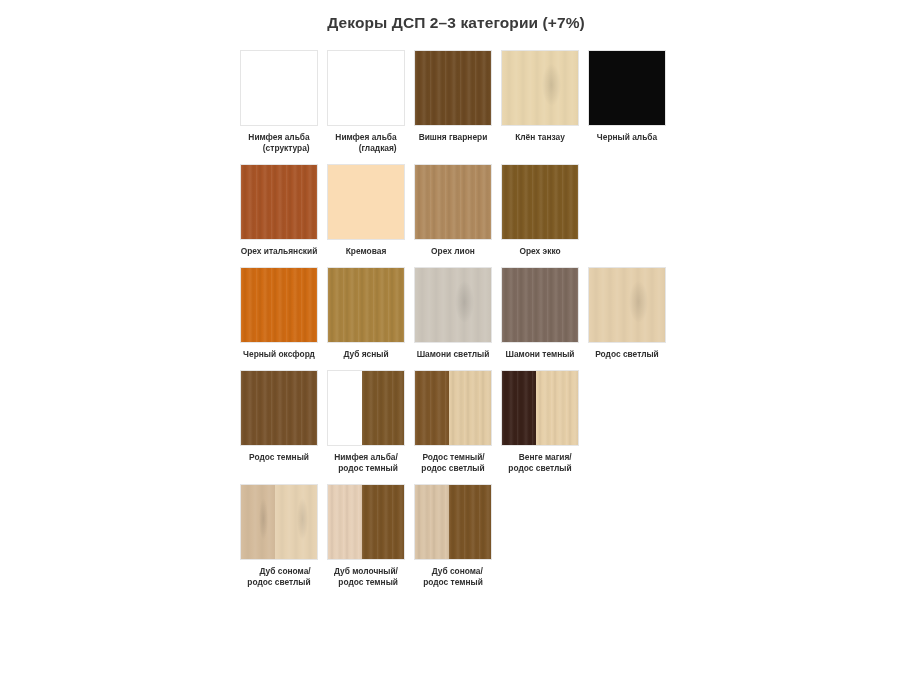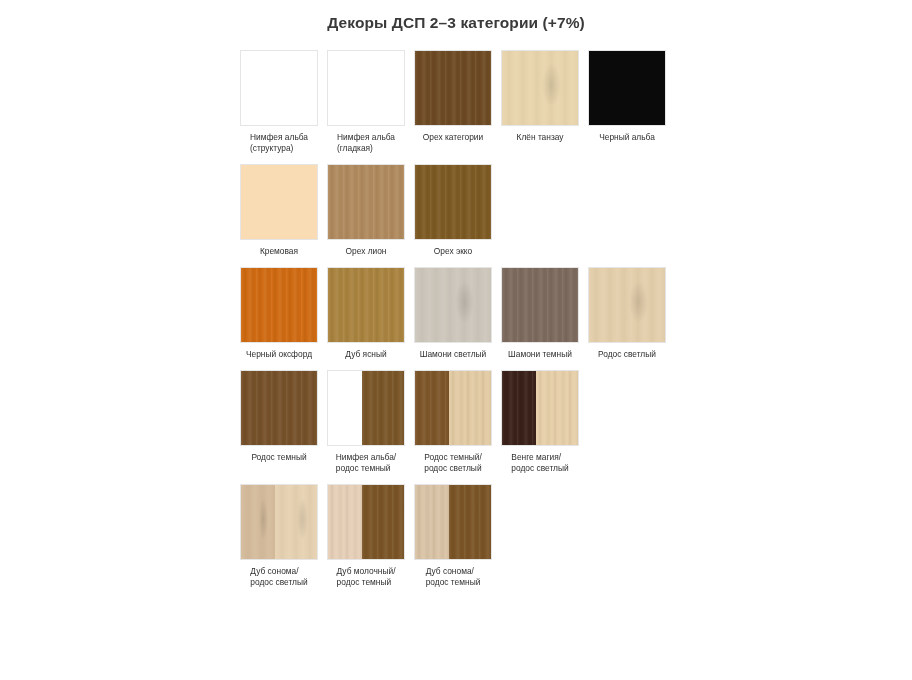--- a/index.html
+++ b/index.html
@@ -58,22 +58,22 @@
   }
   .grain.none{background-image:none;}
   .knot{
     position:absolute;left:52%;top:18%;width:26%;height:56%;
     border-radius:50% 50% 45% 55%;
     background:radial-gradient(ellipse at 50% 50%,rgba(0,0,0,0.10) 0%,rgba(0,0,0,0.045) 45%,rgba(0,0,0,0) 72%);
   }
 
   .label{
     margin-top:6px;font-size:8.4px;line-height:11px;
-    text-align:left;color:#2f2f2f;white-space:pre-line;
-    font-weight:400;
+    text-align:right;color:#2f2f2f;white-space:pre-line;
+    font-weight:700;
   }
 </style>
 </head>
 <body>
 
 <div class="page">
 
   <div class="page-title">Декоры ДСП 2–3 категории (+7%)</div>
 
   <div class="grid">
@@ -95,41 +95,49 @@
           </div>
           <div class="label">Нимфея альба
 (гладкая)</div>
         </div>
         <div class="cell">
           <div class="swatch">
             <div class="half solo" style="background: rgb(109, 74, 35);">
               <div class="grain "></div>
             </div>
           </div>
-          <div class="label">Орех категории</div>
+          <div class="label">Вишня гварнери</div>
         </div>
         <div class="cell">
           <div class="swatch">
             <div class="half solo" style="background: rgb(232, 213, 173);">
               <div class="grain soft"></div>
               <div class="knot"></div>
             </div>
           </div>
           <div class="label">Клён танзау</div>
         </div>
         <div class="cell">
           <div class="swatch">
             <div class="half solo" style="background: rgb(10, 10, 10);">
               <div class="grain none"></div>
             </div>
           </div>
           <div class="label">Черный альба</div>
         </div>
       </div>
       <div class="row">
+        <div class="cell">
+          <div class="swatch">
+            <div class="half solo" style="background: rgb(168, 84, 38);">
+              <div class="grain "></div>
+            </div>
+          </div>
+          <div class="label">Орех итальянский</div>
+        </div>
         <div class="cell">
           <div class="swatch">
             <div class="half solo" style="background: rgb(250, 220, 180);">
               <div class="grain none"></div>
             </div>
           </div>
           <div class="label">Кремовая</div>
         </div>
         <div class="cell">
           <div class="swatch">

